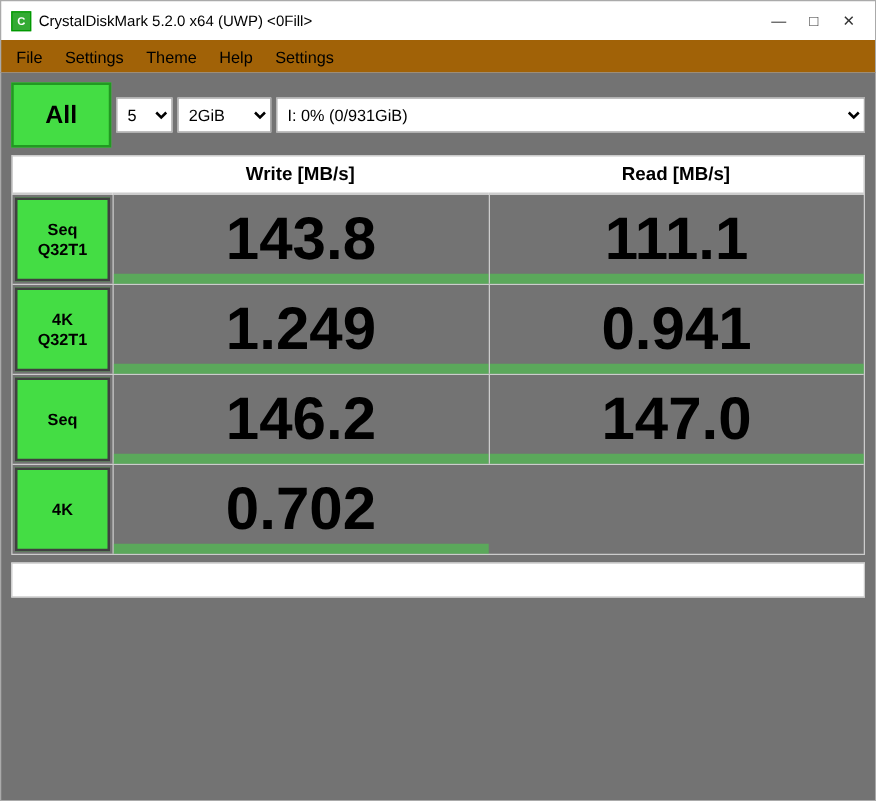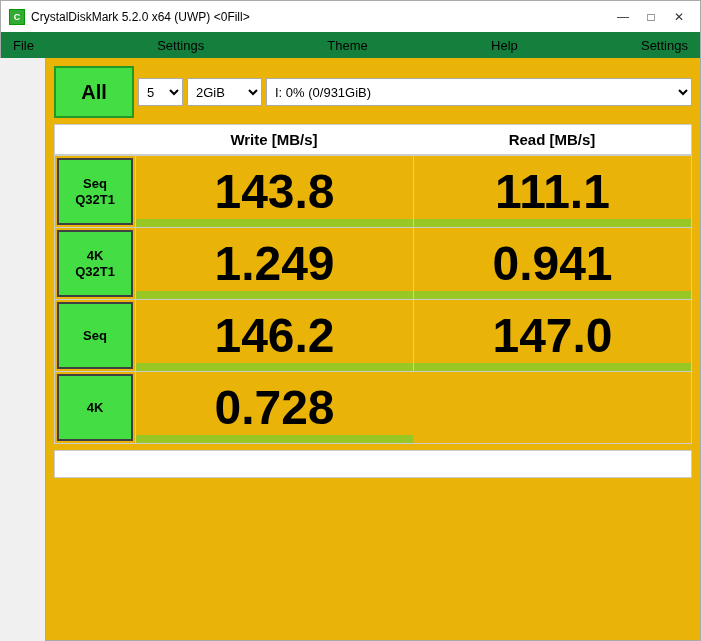--- a/index.html
+++ b/index.html
@@ -55,43 +55,41 @@
       display: flex;
       align-items: center;
       justify-content: center;
       color: #333;
     }
 
     
     .menu-bar {
       display: flex;
       align-items: center;
-      background: #15803d;
+      background: #a16207;
       border-left: 1px solid #aaa;
       border-right: 1px solid #aaa;
       padding: 2px 4px;
       height: 26px;
       gap: 2px;
-      justify-content: space-between;
     }
     .menu-item {
       padding: 2px 8px;
       font-size: 13px;
       cursor: pointer;
       color: #000;
     }
 
     
     .main-window {
-      background: #eab308;
+      background: #737373;
       border: 1px solid #aaa;
       border-top: none;
       padding: 8px;
       height: calc(641px - 58px);
-      margin-left: 45px;
     }
 
     
     .controls-row {
       display: flex;
       align-items: center;
       gap: 4px;
       margin-bottom: 6px;
     }
 
@@ -268,21 +266,21 @@
       </div>
 
       <div class="grid-data-row">
         <div class="row-label">Seq</div>
         <div class="value-cell">146.2</div>
         <div class="value-cell">147.0</div>
       </div>
 
       <div class="grid-data-row">
         <div class="row-label">4K</div>
-        <div class="value-cell">0.728</div>
+        <div class="value-cell">0.702</div>
       </div>
 
     </div>
 
     <div class="status-bar"></div>
 
   </div>
 </div>
 
 </body></html>

